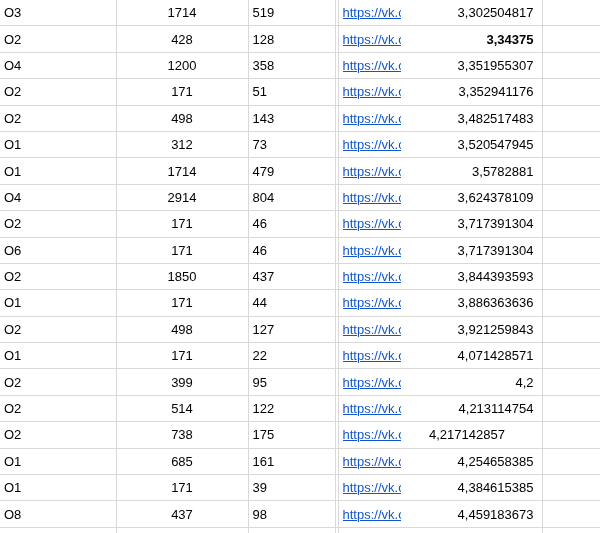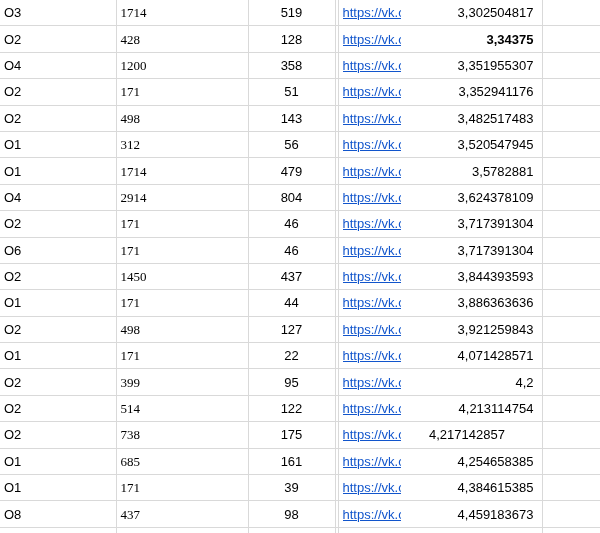--- a/index.html
+++ b/index.html
@@ -38,22 +38,22 @@
   }
   
   col.c0 { width: 116px; }
   col.c1 { width: 132px; }
   col.c2 { width: 87px; }
   col.c3 { width: 3px; }
   col.c4 { width: 204px; }
   col.c5 { width: 58px; }
 
   td.col-code   { text-align: left; }
-  td.col-num1   { text-align: left; font-family: Liberation Serif, serif; }
-  td.col-num2   { text-align: center; }
+  td.col-num1   { text-align: center; }
+  td.col-num2   { text-align: left; }
   td.col-gap    { border-right: none; padding: 0; }
   td.col-link   { text-align: left; padding-left: 0; }
   td.col-empty  { border-right: none; }
 
   .linkwrap {
     display: flex;
     align-items: center;
     height: 25px;
   }
   .link {
@@ -149,21 +149,21 @@
             <div class="linkwrap">
               <span class="link">https://vk.c</span>
               <span class="valcell" style="flex: 1 1 0%;">3,482517483</span>
             </div>
           </td>
           <td class="col-empty"></td>
         </tr>
         <tr>
           <td class="col-code">O1</td>
           <td class="col-num1">312</td>
-          <td class="col-num2">56</td>
+          <td class="col-num2">73</td>
           <td class="col-gap"></td>
           <td class="col-link">
             <div class="linkwrap">
               <span class="link">https://vk.c</span>
               <span class="valcell" style="flex: 1 1 0%;">3,520547945</span>
             </div>
           </td>
           <td class="col-empty"></td>
         </tr>
         <tr>
@@ -213,21 +213,21 @@
           <td class="col-link">
             <div class="linkwrap">
               <span class="link">https://vk.c</span>
               <span class="valcell" style="flex: 1 1 0%;">3,717391304</span>
             </div>
           </td>
           <td class="col-empty"></td>
         </tr>
         <tr>
           <td class="col-code">O2</td>
-          <td class="col-num1">1450</td>
+          <td class="col-num1">1850</td>
           <td class="col-num2">437</td>
           <td class="col-gap"></td>
           <td class="col-link">
             <div class="linkwrap">
               <span class="link">https://vk.c</span>
               <span class="valcell" style="flex: 1 1 0%;">3,844393593</span>
             </div>
           </td>
           <td class="col-empty"></td>
         </tr>

